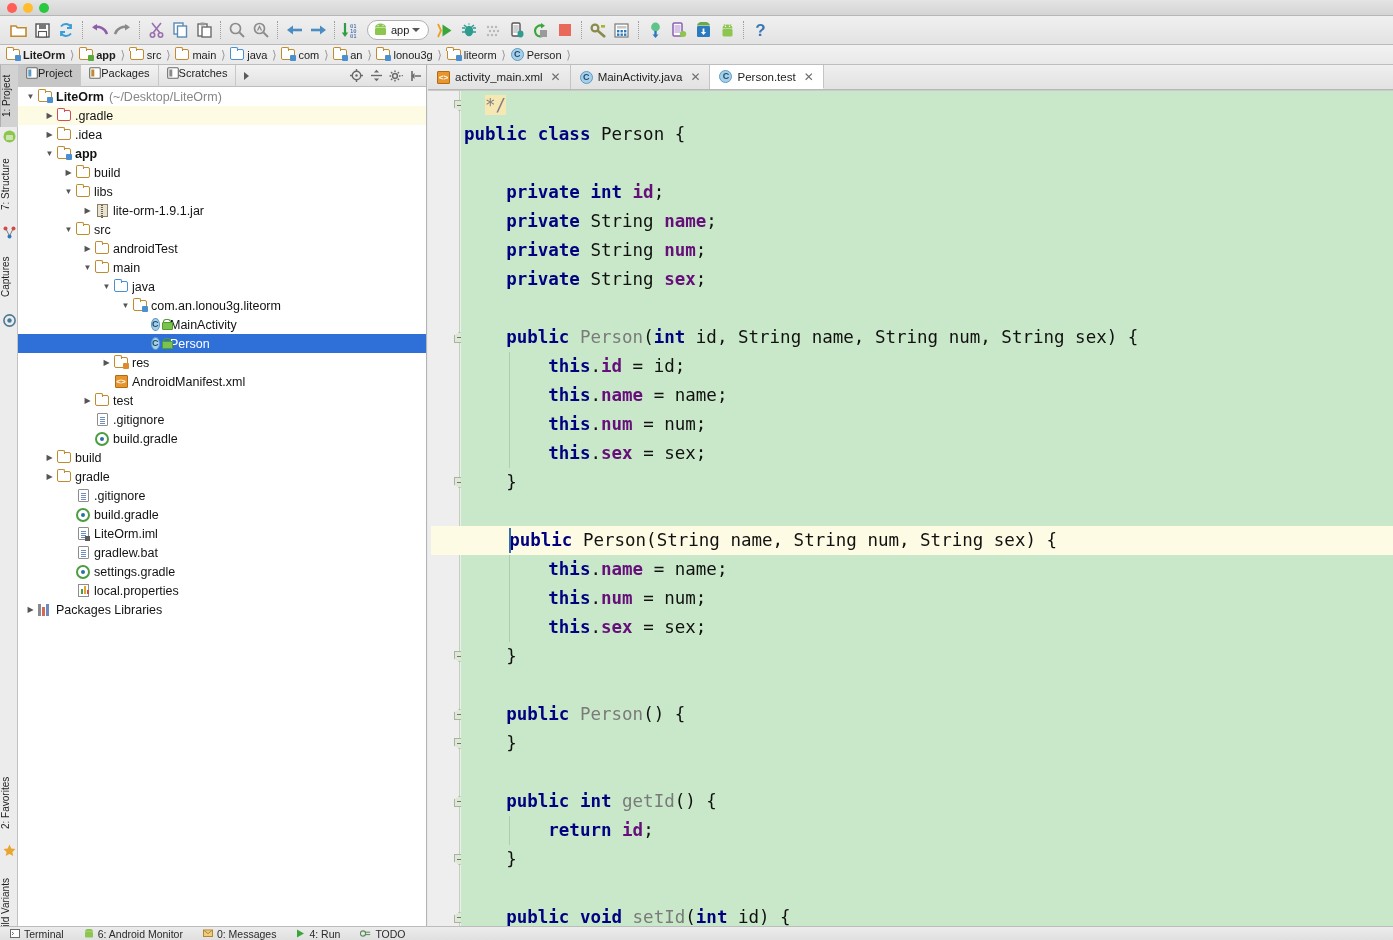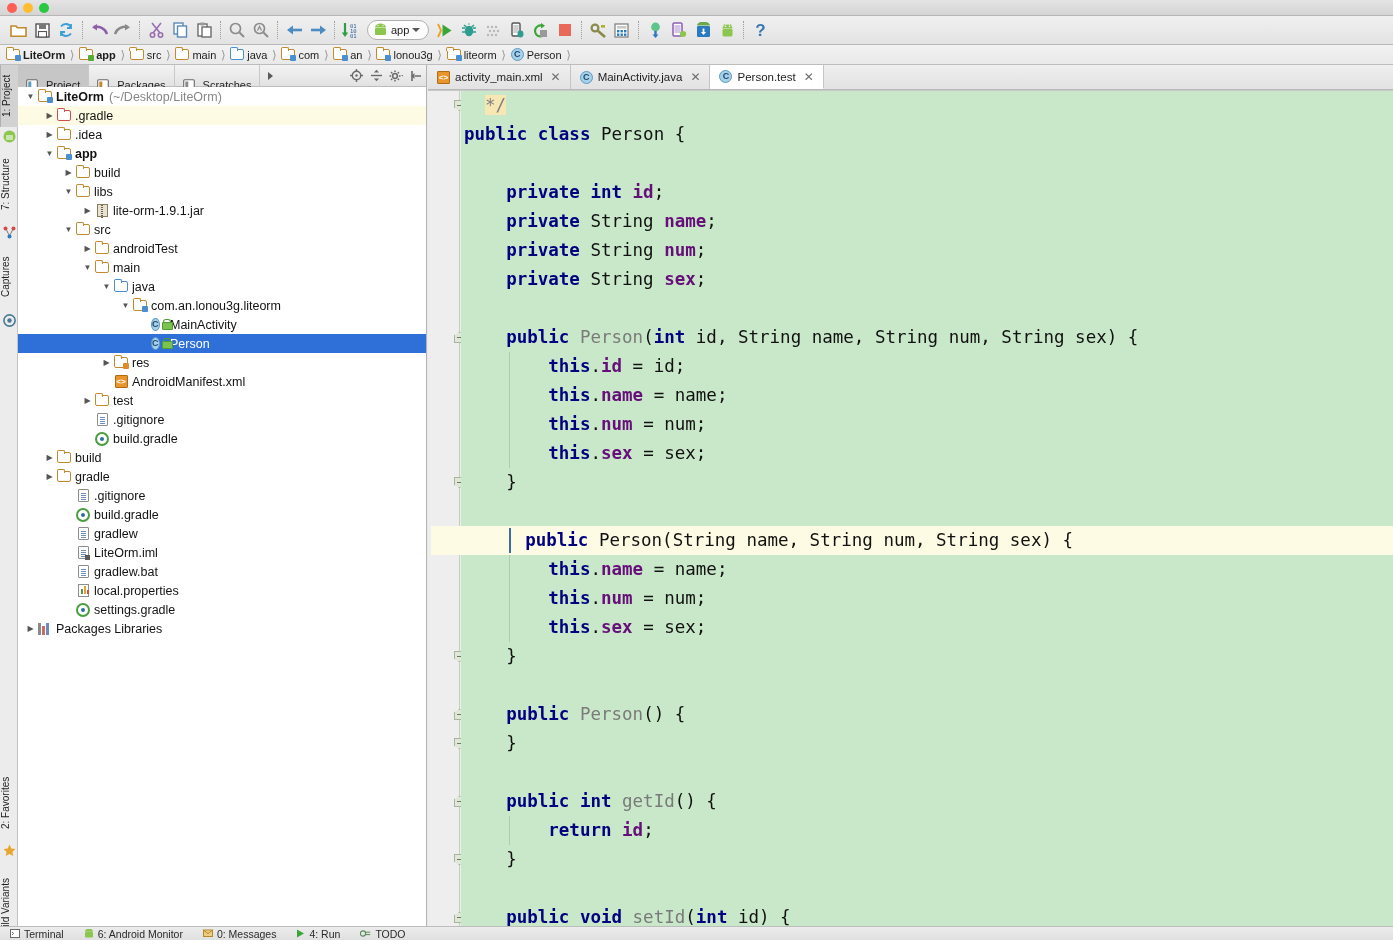--- a/index.html
+++ b/index.html
@@ -96,21 +96,21 @@
   .projpanel {
     position: absolute; left: 18px; top: 65px; width: 409px; height: 861px;
     background: #ffffff; border-right: 1px solid #b4b4b4;
   }
   .proj-tabs {
     height: 22px; background: linear-gradient(to bottom,#f3f3f3,#e2e2e2);
     border-bottom: 1px solid #bdbdbd;
     display: flex; align-items: stretch; font-size: 11px; color: #1d1d1d;
   }
   .ptab {
-    display: flex; align-items: flex-start; gap: 8px; padding: 14px 8px;
+    display: flex; align-items: flex-end; gap: 0; padding: 14px 8px;
     border-right: 1px solid #c8c8c8; position: relative;
   }
   .ptab.active { background: #c6c6c6; }
   .ptab-spacer { flex: 1; }
   .ptool { width: 20px; display: flex; align-items: center; justify-content: center; }
 
   .tree {
     position: absolute; top: 22px; left: 0; right: 0; bottom: 0;
     overflow: hidden; background: #fff; font-size: 12.5px; color: #131313;
   }
@@ -262,21 +262,21 @@
   .foldmark.dn i { clip-path: polygon(50% 0,100% 30%,100% 100%,0 100%,0 30%); }
 
   .code {
     position: absolute; left: 33px; top: 0; right: 0; bottom: 0;
     background: #c9e8c9;
     font-family: "DejaVu Sans Mono", "Liberation Mono", monospace;
     font-size: 17.5px; line-height: 29px; color: #111;
     white-space: pre; padding-left: 3px;
   }
   .cline { height: 29px; position: relative; }
-  .cline.caret { background: #fdfbe4; margin-left: -33px; padding-left: 52px; }
+  .cline.caret { background: #fdfbe4; margin-left: -33px; padding-left: 36px; }
   .indent-guide {
     position: absolute; top: 0; bottom: 0; width: 1px; background: #b2c9b2;
   }
   .kw   { color: #000080; font-weight: bold; }
   .fld  { color: #660e7a; font-weight: bold; }
   .mth  { color: #7a7a7a; }
   .plain{ color: #111; text-align: center; }
   .cmt  { color: #808080; }
   .cmt-hl { background: #f7e7b3; }
 
@@ -913,64 +913,54 @@
             <span class="gradle-ico"></span>
           </span>
           <span class="lbl">build.gradle</span>
         </div>
         <div class="row">
           <span style="width:44px;flex:none"></span>
           <span class="tri"></span>
           <span class="ico">
             <span class="file">
               <i></i>
-            </span>
-          </span>
-          <span class="lbl">gradlew</span>
+              <span class="corner"></span>
+            </span>
+          </span>
+          <span class="lbl">LiteOrm.iml</span>
         </div>
         <div class="row">
           <span style="width:44px;flex:none"></span>
           <span class="tri"></span>
           <span class="ico">
             <span class="file">
               <i></i>
-              <span class="corner"></span>
-            </span>
-          </span>
-          <span class="lbl">LiteOrm.iml</span>
+            </span>
+          </span>
+          <span class="lbl">gradlew.bat</span>
         </div>
         <div class="row">
           <span style="width:44px;flex:none"></span>
           <span class="tri"></span>
           <span class="ico">
-            <span class="file">
-              <i></i>
-            </span>
-          </span>
-          <span class="lbl">gradlew.bat</span>
+            <span class="gradle-ico"></span>
+          </span>
+          <span class="lbl">settings.gradle</span>
         </div>
         <div class="row">
           <span style="width:44px;flex:none"></span>
           <span class="tri"></span>
           <span class="ico">
             <span class="props-ico">
               <span class="b1"></span>
               <span class="b2"></span>
               <span class="b3"></span>
             </span>
           </span>
           <span class="lbl">local.properties</span>
-        </div>
-        <div class="row">
-          <span style="width:44px;flex:none"></span>
-          <span class="tri"></span>
-          <span class="ico">
-            <span class="gradle-ico"></span>
-          </span>
-          <span class="lbl">settings.gradle</span>
         </div>
         <div class="row">
           <span style="width:6px;flex:none"></span>
           <span class="tri">▶</span>
           <span class="ico">
             <span class="extlib-ico">
               <span style="height:12px;background:#8a8a8a"></span>
               <span style="height:9px;background:#d06a5a"></span>
               <span style="height:12px;background:#6a8ac0"></span>
             </span>

